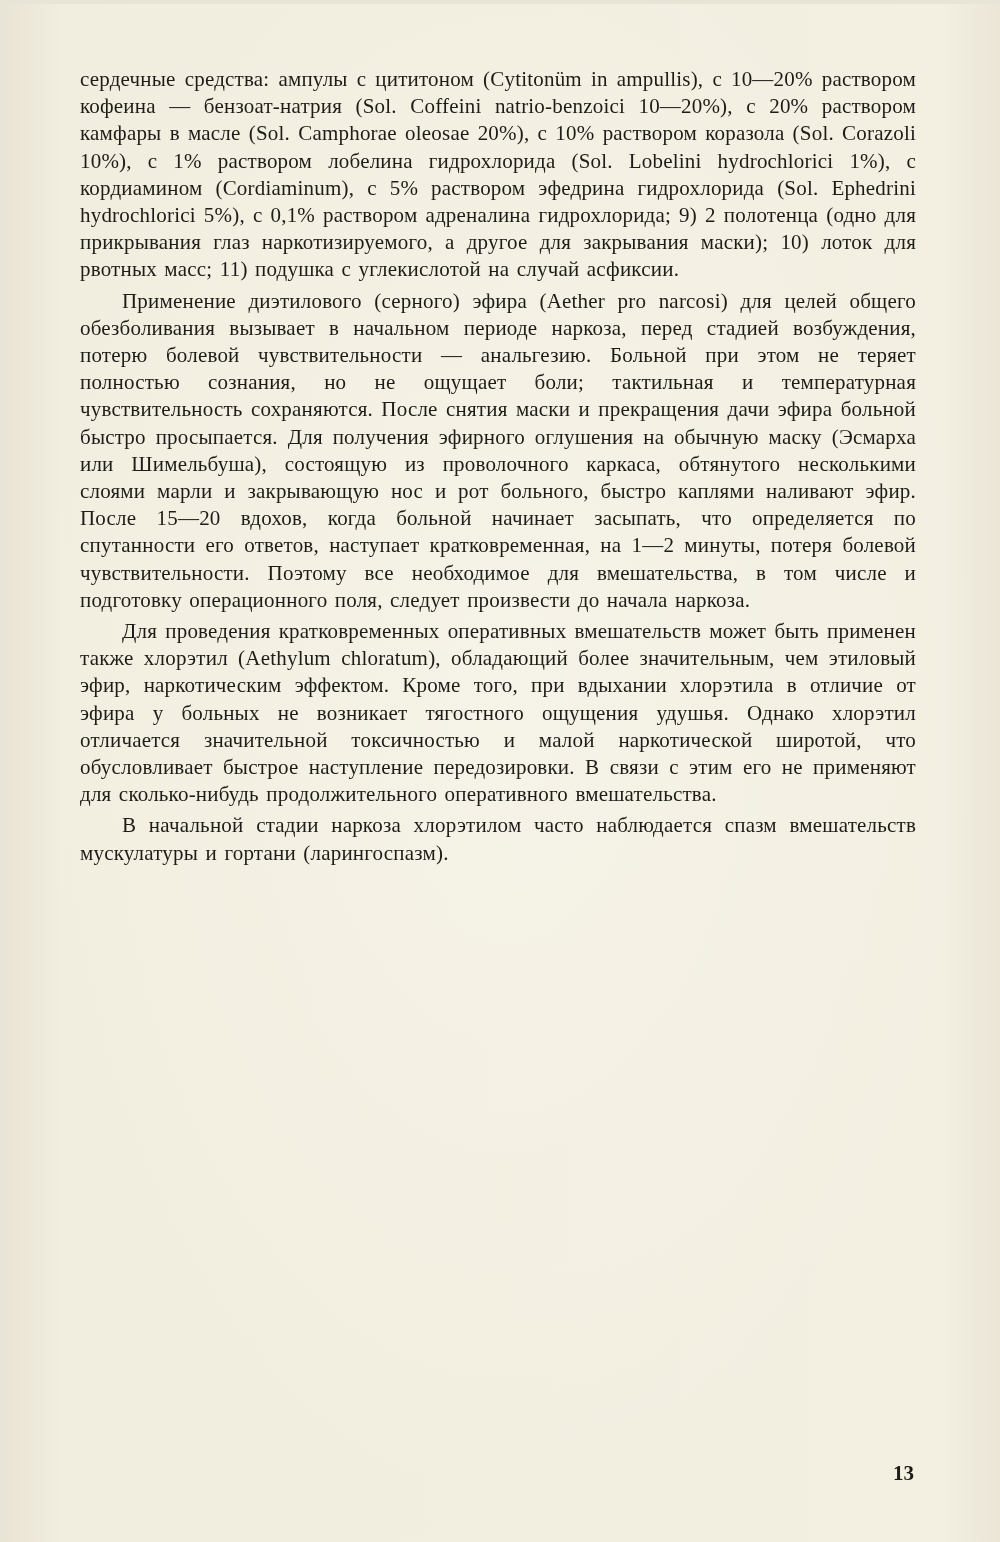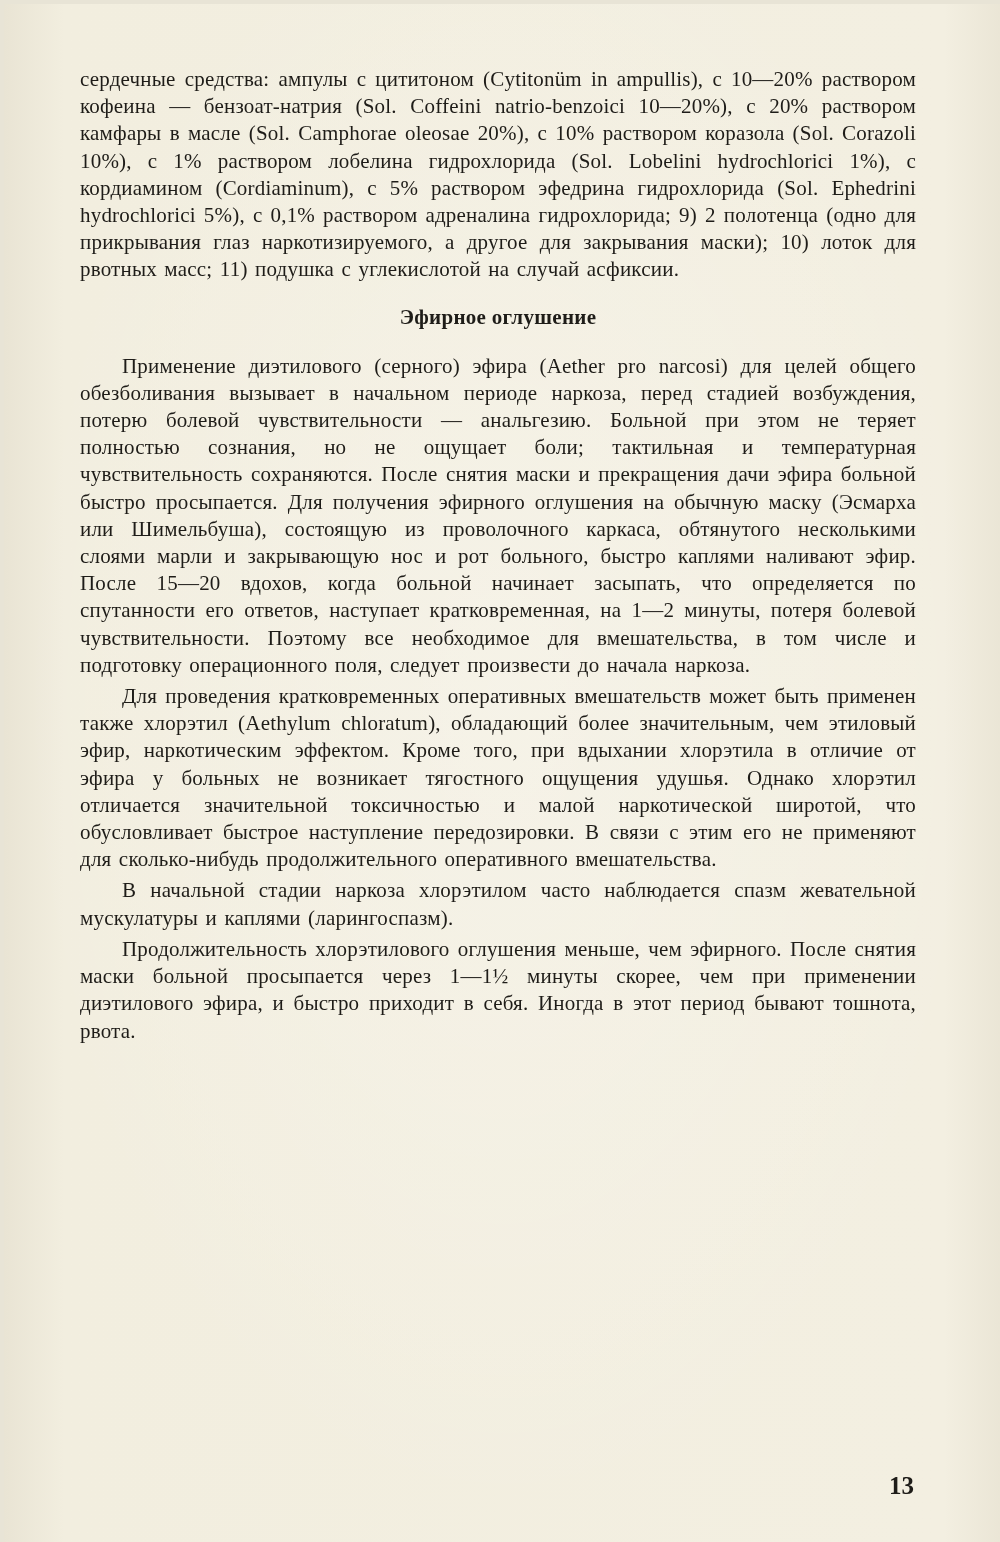--- a/index.html
+++ b/index.html
@@ -49,43 +49,41 @@
     text-align: center;
     letter-spacing: 0.3px;
     margin: 17px 0 19px 0;
   }
 
   .heading.tight-top { margin-top: 13px; }
 
   .page-number {
     position: absolute;
     right: 88px;
-    bottom: 44px;
-    font-size: 25px;
+    bottom: 58px;
+    font-size: 21px;
     font-weight: bold;
   }
 </style>
 </head>
 <body>
 
 <div class="page">
   <div class="text-block">
 
     <p class="para no-indent">сердечные средства: ампулы с цититоном (Cytitonüm in ampullis), с 10—20% раствором кофеина — бензоат-натрия (Sol. Coffeini natrio-benzoici 10—20%), с 20% раствором камфары в масле (Sol. Camphorae oleosae 20%), с 10% раствором коразола (Sol. Corazoli 10%), с 1% раствором лобелина гидрохлорида (Sol. Lobelini hydrochlorici 1%), с кордиамином (Cordiaminum), с 5% раствором эфедрина гидрохлорида (Sol. Ephedrini hydrochlorici 5%), с 0,1% раствором адреналина гидрохлорида; 9) 2 полотенца (одно для прикрывания глаз наркотизируемого, а другое для закрывания маски); 10) лоток для рвотных масс; 11) подушка с углекислотой на случай асфиксии.</p>
 
-    <h2 class="heading">Эфирное оглушение</h2>
 
     <p class="para">Применение диэтилового (серного) эфира (Aether pro narcosi) для целей общего обезболивания вызывает в начальном периоде наркоза, перед стадией возбуждения, потерю болевой чувствительности — анальгезию. Больной при этом не теряет полностью сознания, но не ощущает боли; тактильная и температурная чувствительность сохраняются. После снятия маски и прекращения дачи эфира больной быстро просыпается. Для получения эфирного оглушения на обычную маску (Эсмарха или Шимельбуша), состоящую из проволочного каркаса, обтянутого несколькими слоями марли и закрывающую нос и рот больного, быстро каплями наливают эфир. После 15—20 вдохов, когда больной начинает засыпать, что определяется по спутанности его ответов, наступает кратковременная, на 1—2 минуты, потеря болевой чувствительности. Поэтому все необходимое для вмешательства, в том числе и подготовку операционного поля, следует произвести до начала наркоза.</p>
 
 
     <p class="para">Для проведения кратковременных оперативных вмешательств может быть применен также хлорэтил (Aethylum chloratum), обладающий более значительным, чем этиловый эфир, наркотическим эффектом. Кроме того, при вдыхании хлорэтила в отличие от эфира у больных не возникает тягостного ощущения удушья. Однако хлорэтил отличается значительной токсичностью и малой наркотической широтой, что обусловливает быстрое наступление передозировки. В связи с этим его не применяют для сколько-нибудь продолжительного оперативного вмешательства.</p>
 
-    <p class="para">В начальной стадии наркоза хлорэтилом часто наблюдается спазм жевательной мускулатуры и каплями (ларингоспазм).</p>
+    <p class="para">В начальной стадии наркоза хлорэтилом часто наблюдается спазм вмешательств мускулатуры и гортани (ларингоспазм).</p>
 
 
-    <p class="para">Продолжительность хлорэтилового оглушения меньше, чем эфирного. После снятия маски больной просыпается через 1—1½ минуты скорее, чем при применении диэтилового эфира, и быстро приходит в себя. Иногда в этот период бывают тошнота, рвота.</p>
 
 
 
   </div>
 
   <div class="page-number">13</div>
 </div>
 
 </body></html>

